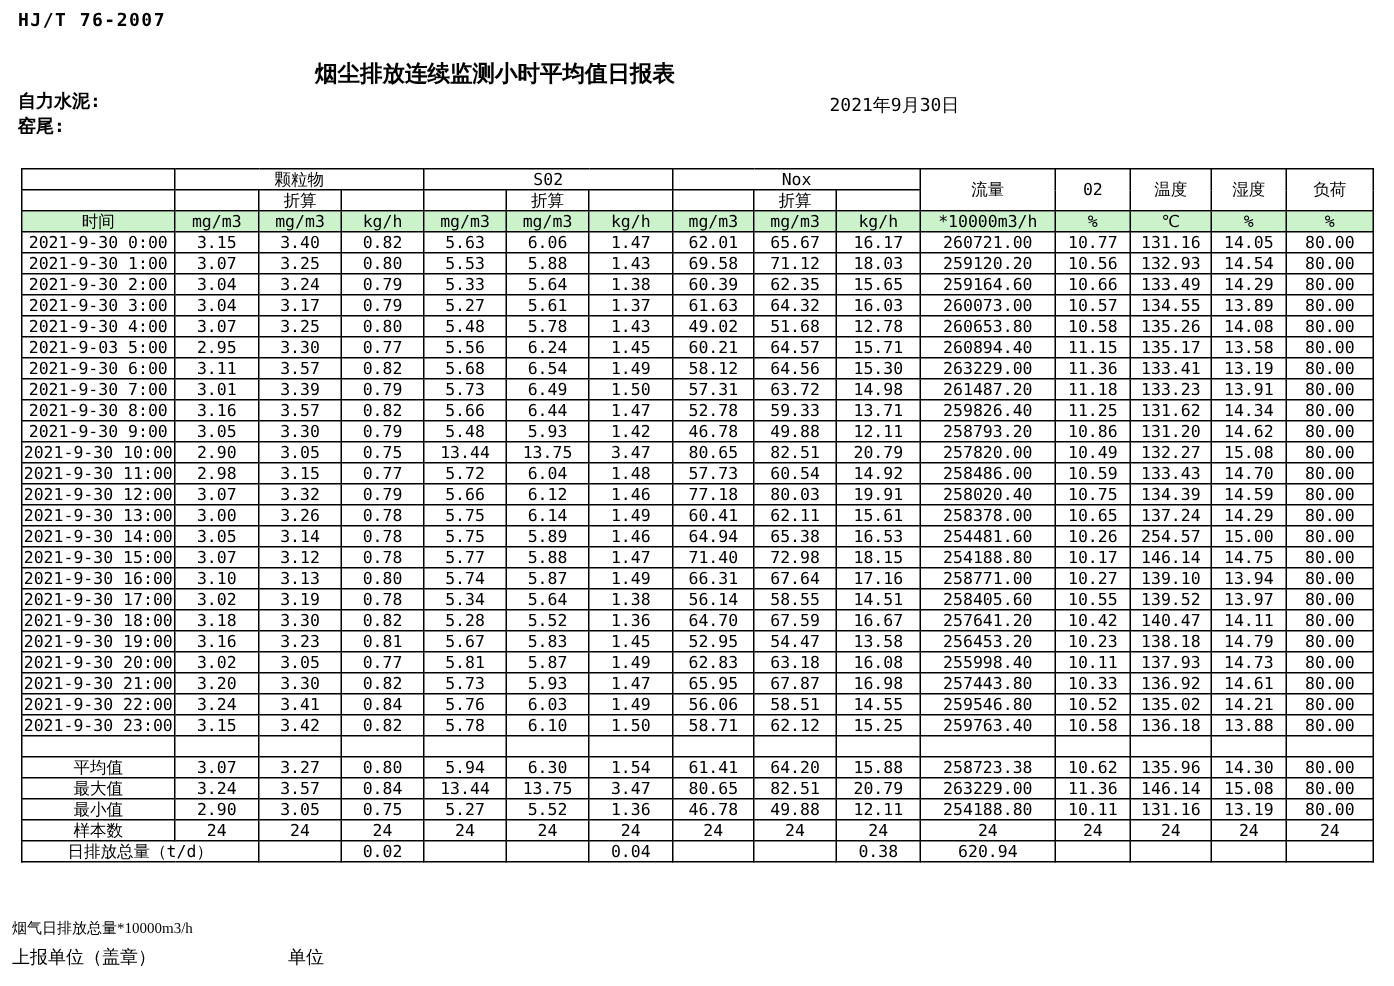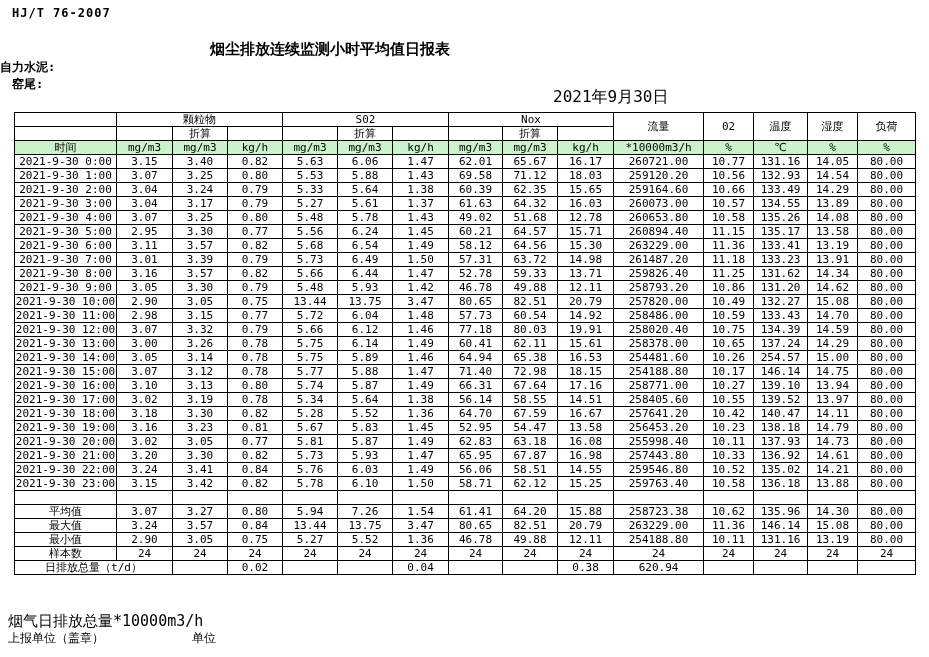--- a/index.html
+++ b/index.html
@@ -5,39 +5,39 @@
   :root { --green:#ccf2cc; --line:#000; }
   * { box-sizing:border-box; }
   html,body { margin:0; padding:0; }
   body {
     width:929px; height:657px; background:#fff; color:#000;
     font-family:"DejaVu Sans Mono","DejaVu Sans",monospace;
     position:relative; overflow:hidden;
   }
   .std { position:absolute; top:6px; left:12px; font-size:12px; font-weight:bold; letter-spacing:1px; }
   .title { position:absolute; top:24px; left:0; width:660px; text-align:center; font-size:15px; font-weight:bold;margin-top:16px; }
-  .company { position:absolute; top:59px; left:0; font-size:12px; font-weight:bold; }
+  .company { position:absolute; top:59px; left:12px; font-size:12px; font-weight:bold; }
   .site { position:absolute; top:76px; left:12px; font-size:12px; font-weight:bold; }
-  .date { position:absolute; top:87px; left:553px; font-size:16px; }
+  .date { position:absolute; top:62px; left:553px; font-size:12px; }
   table.report {
     position:absolute; top:112px; left:14px; width:837px;
     border-collapse:collapse; table-layout:fixed;
   }
   table.report td {
     border:1px solid var(--line);
     font-size:11px; text-align:center; vertical-align:middle;
     padding:0; height:14px; line-height:13px;
     white-space:nowrap; overflow:hidden;
   }
   td.group { font-size:12px; }
   td.units { background:var(--green); height:16px;margin-top:36px; }
   td.time-head { background:var(--green); font-size:13px; height:16px;margin-top:21px; }
   td.sum-label { font-size:12px; }
   td.total-label { text-align:left; padding-left:2px; font-size:12px; }
-  .foot1 { position:absolute; top:612px; left:8px; font-size:15px; }
+  .foot1 { position:absolute; top:612px; left:8px; font-size:10px;font-family:Liberation Serif, serif; }
   .foot2 { position:absolute; top:630px; left:8px; font-size:12px; }
   .foot2-unit { position:absolute; top:630px; left:192px; font-size:12px; }
 </style>
 </head>
 <body>
 
 <div class="std">HJ/T 76-2007</div>
 <div class="title">烟尘排放连续监测小时平均值日报表</div>
 <div class="company">自力水泥:</div>
 <div class="site">窑尾:</div>
@@ -183,21 +183,21 @@
         <td>49.02</td>
         <td>51.68</td>
         <td>12.78</td>
         <td>260653.80</td>
         <td>10.58</td>
         <td>135.26</td>
         <td>14.08</td>
         <td>80.00</td>
       </tr>
       <tr>
-        <td>2021-9-30 5:00</td>
+        <td>2021-9-03 5:00</td>
         <td>2.95</td>
         <td>3.30</td>
         <td>0.77</td>
         <td>5.56</td>
         <td>6.24</td>
         <td>1.45</td>
         <td>60.21</td>
         <td>64.57</td>
         <td>15.71</td>
         <td>260894.40</td>
@@ -528,21 +528,21 @@
         <td></td>
         <td></td>
         <td></td>
       </tr>
       <tr>
         <td class="sum-label">平均值</td>
         <td>3.07</td>
         <td>3.27</td>
         <td>0.80</td>
         <td>5.94</td>
-        <td>7.26</td>
+        <td>6.30</td>
         <td>1.54</td>
         <td>61.41</td>
         <td>64.20</td>
         <td>15.88</td>
         <td>258723.38</td>
         <td>10.62</td>
         <td>135.96</td>
         <td>14.30</td>
         <td>80.00</td>
       </tr>

